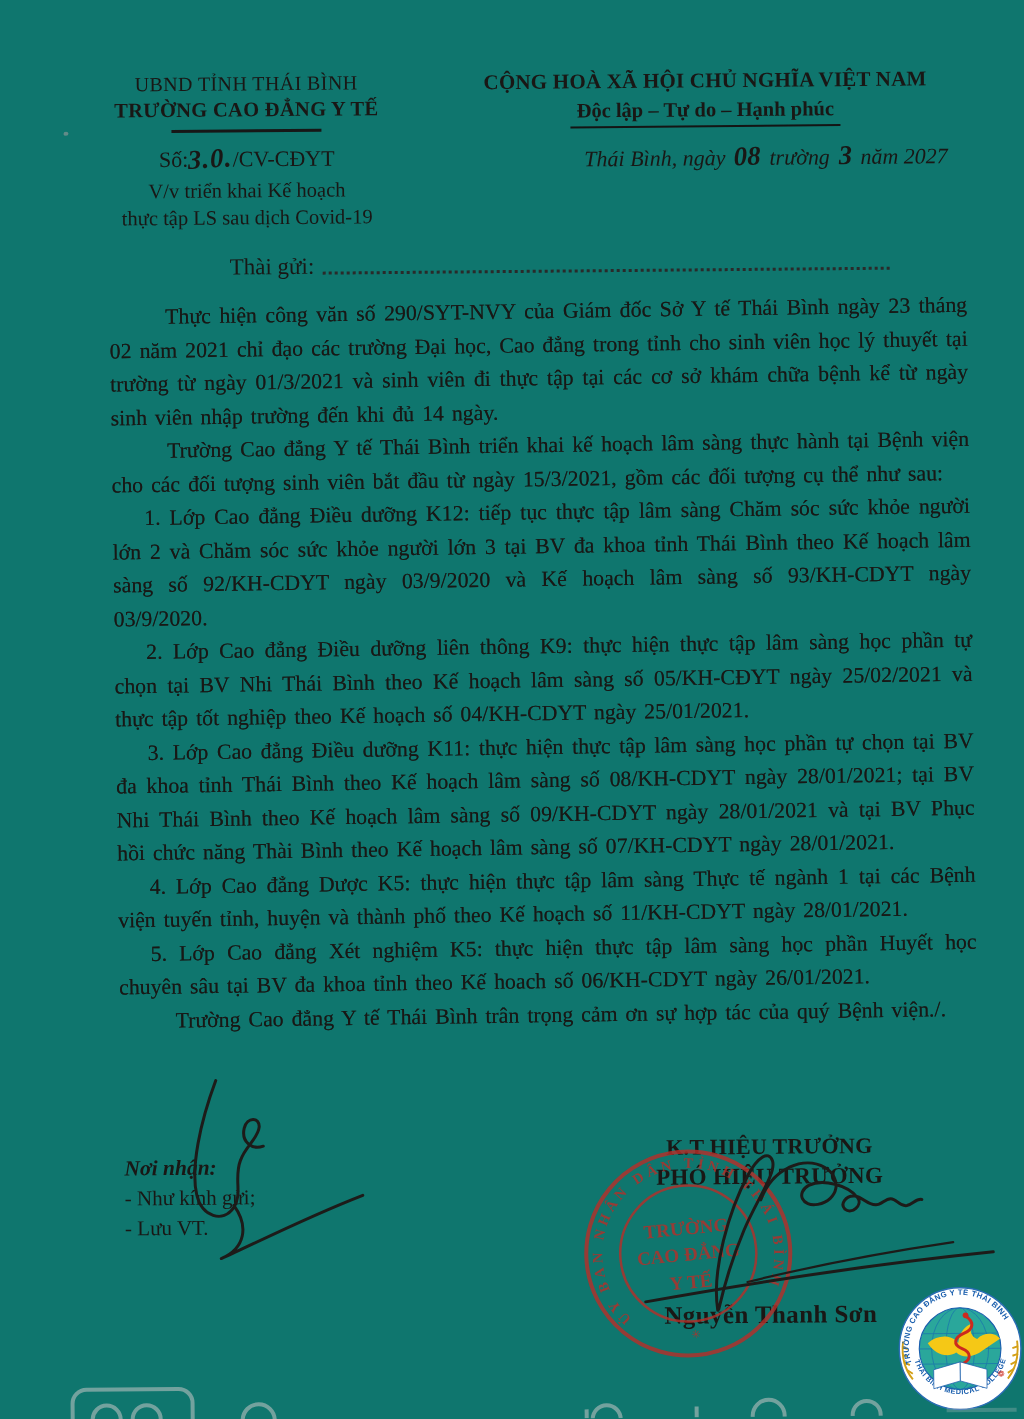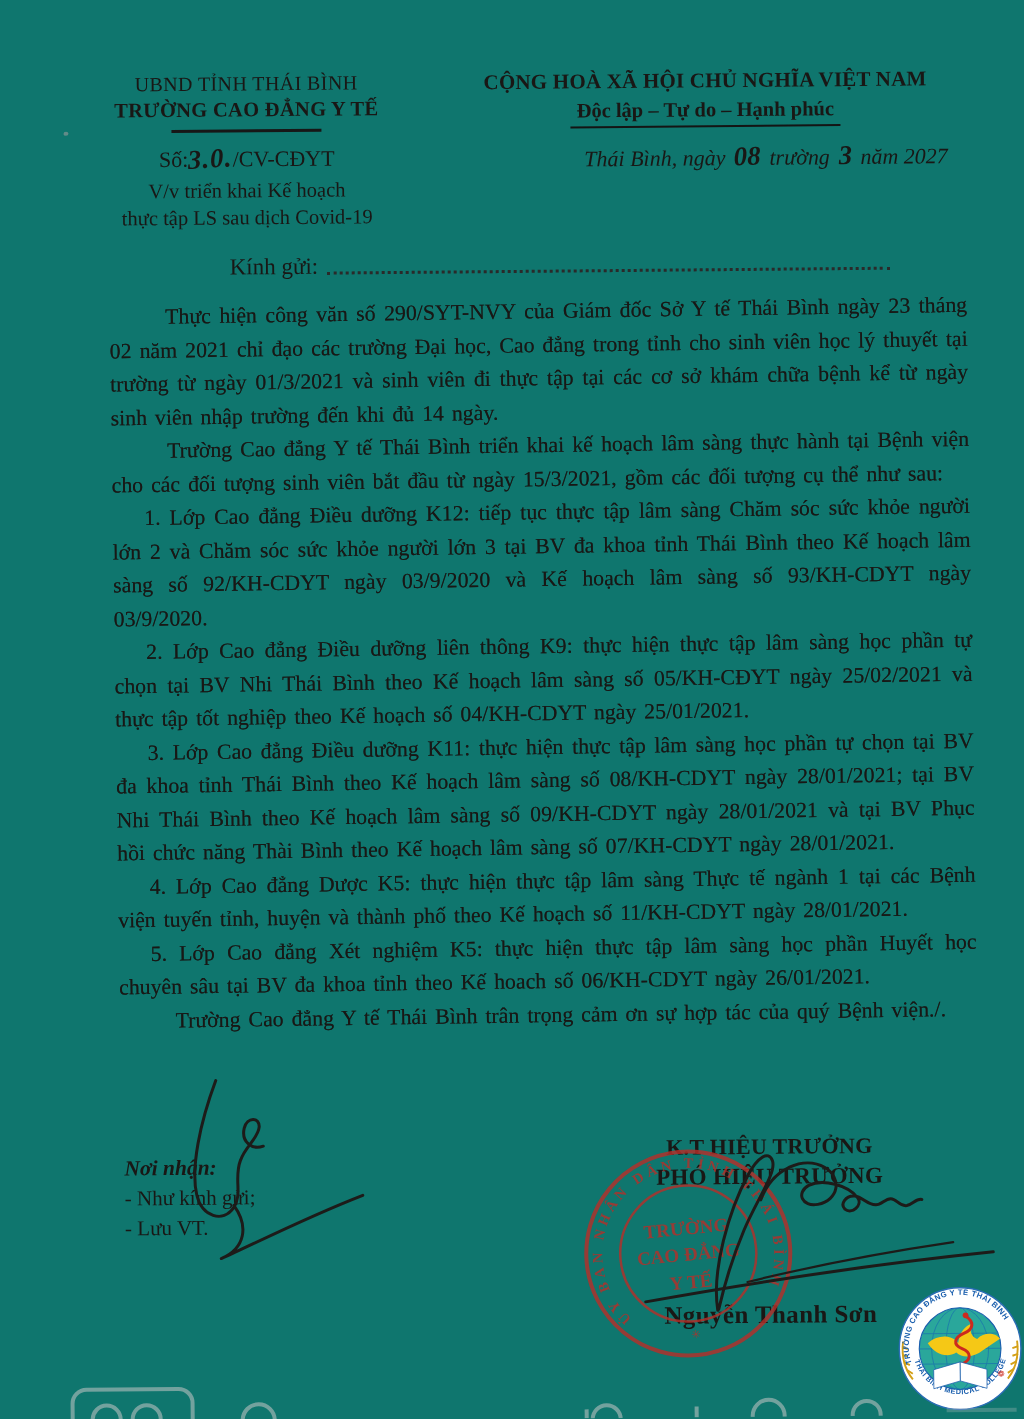--- a/index.html
+++ b/index.html
@@ -73,21 +73,21 @@
       <div class="date-line">
         <span>Thái Bình, ngày</span>
         <span class="hand">08</span>
         <span>trường</span>
         <span class="hand">3</span>
         <span>năm 2027</span>
       </div>
     </div>
 
     <div class="salutation">
-      <span class="sal-label">Kính gửi:</span>
+      <span class="sal-label">Thài gửi:</span>
       <span class="sal-dots"></span>
     </div>
 
     <div class="body-text">
       <p class="p-ind">Thực hiện công văn số 290/SYT-NVY của Giám đốc Sở Y tế Thái Bình ngày 23 tháng 02 năm 2021 chỉ đạo các trường Đại học, Cao đẳng trong tỉnh cho sinh viên học lý thuyết tại trường từ ngày 01/3/2021 và sinh viên đi thực tập tại các cơ sở khám chữa bệnh kể từ ngày sinh viên nhập trường đến khi đủ 14 ngày.</p>
       <p class="p-ind">Trường Cao đẳng Y tế Thái Bình triển khai kế hoạch lâm sàng thực hành tại Bệnh viện cho các đối tượng sinh viên bắt đầu từ ngày 15/3/2021, gồm các đối tượng cụ thể như sau:</p>
       <p class="itm">1. Lớp Cao đẳng Điều dưỡng K12: tiếp tục thực tập lâm sàng Chăm sóc sức khỏe người lớn 2 và Chăm sóc sức khỏe người lớn 3 tại BV đa khoa tỉnh Thái Bình theo Kế hoạch lâm sàng số 92/KH-CDYT ngày 03/9/2020 và Kế hoạch lâm sàng số 93/KH-CDYT ngày 03/9/2020.</p>
       <p class="itm">2. Lớp Cao đẳng Điều dưỡng liên thông K9: thực hiện thực tập lâm sàng học phần tự chọn tại BV Nhi Thái Bình theo Kế hoạch lâm sàng số 05/KH-CĐYT ngày 25/02/2021 và thực tập tốt nghiệp theo Kế hoạch số 04/KH-CDYT ngày 25/01/2021.</p>
       <p class="itm">3. Lớp Cao đẳng Điều dưỡng K11: thực hiện thực tập lâm sàng học phần tự chọn tại BV đa khoa tỉnh Thái Bình theo Kế hoạch lâm sàng số 08/KH-CDYT ngày 28/01/2021; tại BV Nhi Thái Bình theo Kế hoạch lâm sàng số 09/KH-CDYT ngày 28/01/2021 và tại BV Phục hồi chức năng Thài Bình theo Kế hoạch lâm sàng số 07/KH-CDYT ngày 28/01/2021.</p>
       <p class="itm">4. Lớp Cao đẳng Dược K5: thực hiện thực tập lâm sàng Thực tế ngành 1 tại các Bệnh viện tuyến tỉnh, huyện và thành phố theo Kế hoạch số 11/KH-CDYT ngày 28/01/2021.</p>

